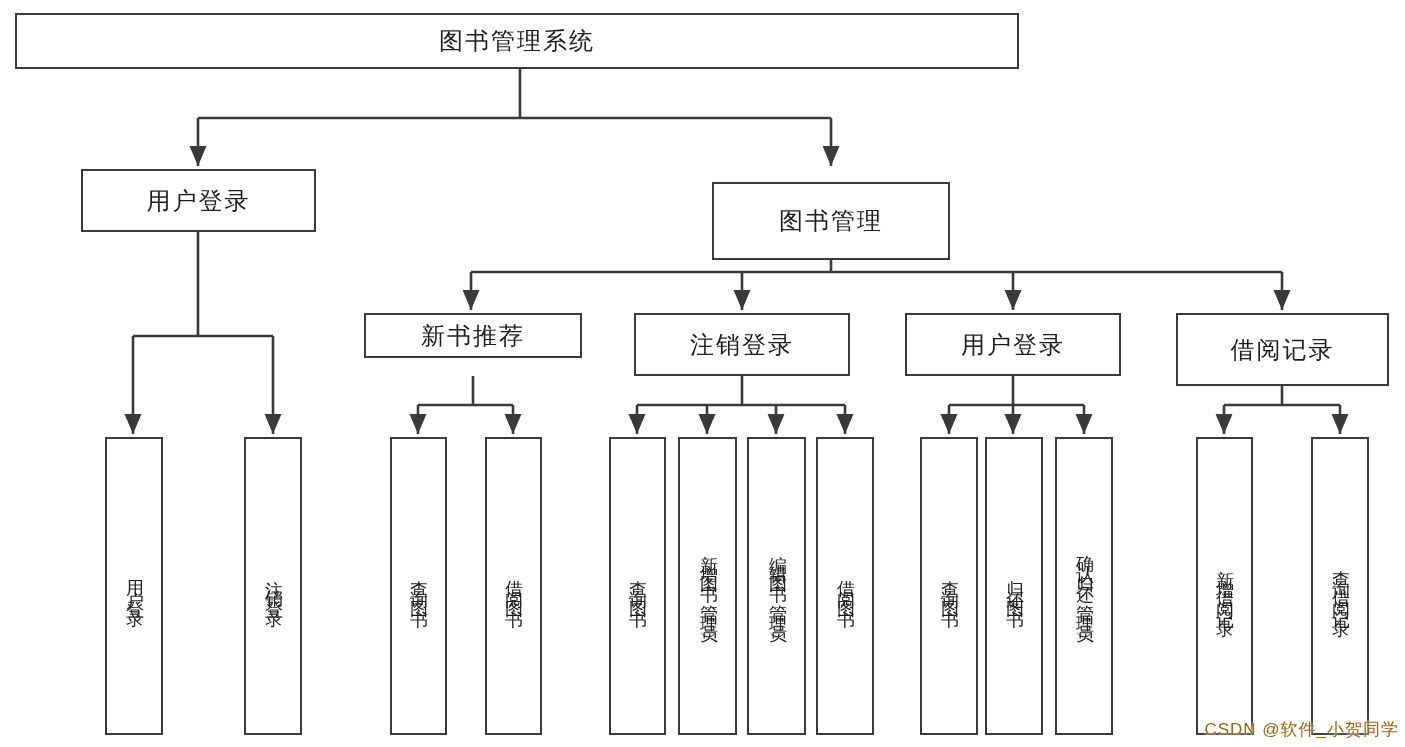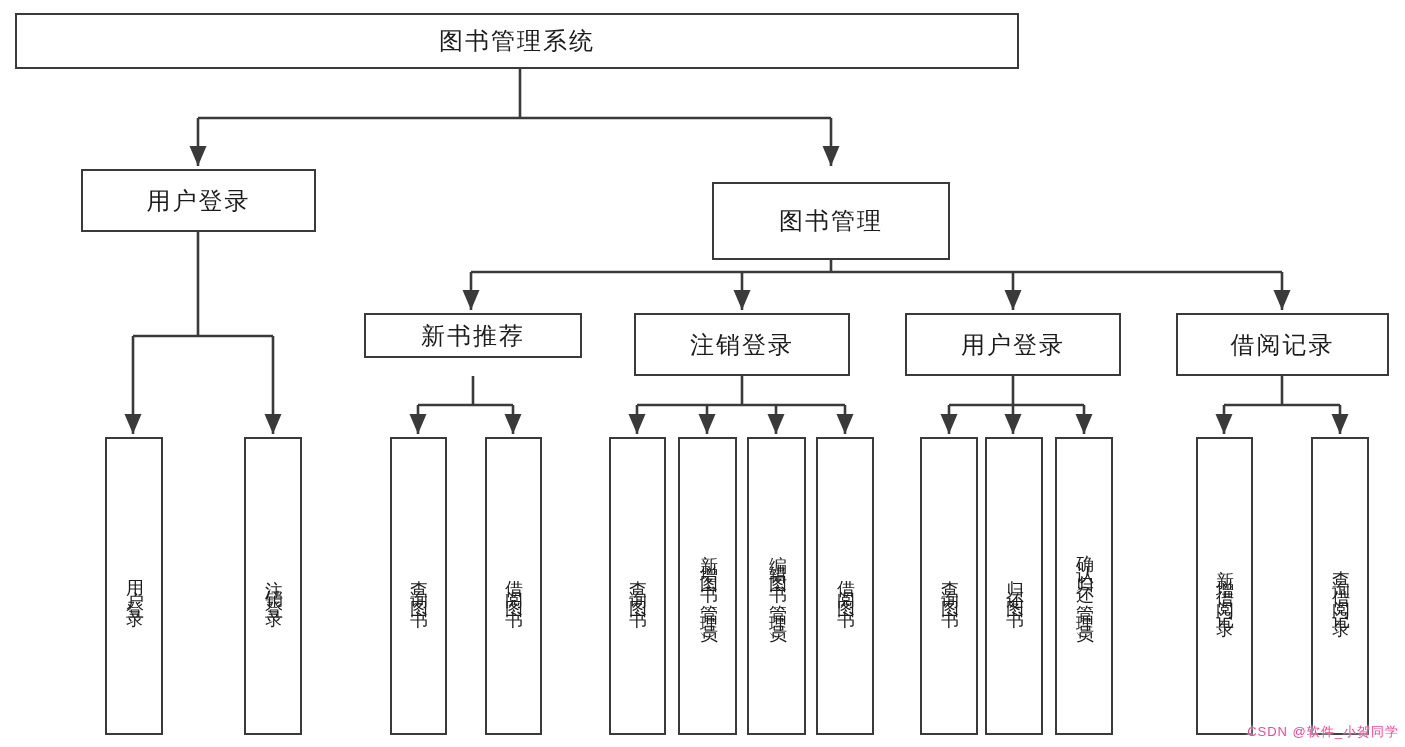--- a/index.html
+++ b/index.html
@@ -17,21 +17,21 @@
     display:flex;align-items:center;justify-content:center;
     font-size:24px;letter-spacing:2px;white-space:nowrap;
   }
   .v{
     writing-mode:vertical-rl;text-orientation:mixed;
     text-align:center;font-size:18px;letter-spacing:10px;
     line-height:53px; 
   }
   .watermark{
     position:absolute;right:6px;bottom:6px;
-    font-size:13px;color:#ec4899;letter-spacing:1px;white-space:nowrap;
+    font-size:17px;color:#a16207;letter-spacing:1px;white-space:nowrap;
     text-shadow:0 0 4px #ffffff,0 0 2px #ffffff;
   }
 </style>
 </head>
 <body>
 
 <div class="canvas">
 
   <svg class="connectors" viewBox="0 0 1405 747" xmlns="http://www.w3.org/2000/svg">
     <defs>
@@ -75,21 +75,21 @@
   </svg>
 
   <div class="box h" style="left:15px;top:13px;width:1004px;height:56px">图书管理系统</div>
 
   <div class="box h" style="left:81px;top:169px;width:235px;height:63px">用户登录</div>
   <div class="box h" style="left:712px;top:182px;width:238px;height:78px">图书管理</div>
 
   <div class="box h" style="left:364px;top:313px;width:218px;height:45px">新书推荐</div>
   <div class="box h" style="left:634px;top:313px;width:216px;height:63px">注销登录</div>
   <div class="box h" style="left:905px;top:313px;width:216px;height:63px">用户登录</div>
-  <div class="box h" style="left:1176px;top:313px;width:213px;height:63px">借阅记录</div>
+  <div class="box h" style="left:1176px;top:313px;width:213px;height:73px">借阅记录</div>
 
   <div class="box v" style="left:105px;top:437px;width:58px;height:298px">用户登录</div>
   <div class="box v" style="left:244px;top:437px;width:58px;height:298px">注销登录</div>
 
   <div class="box v" style="left:390px;top:437px;width:57px;height:298px">查询图书</div>
   <div class="box v" style="left:485px;top:437px;width:57px;height:298px">借阅图书</div>
 
   <div class="box v" style="left:609px;top:437px;width:57px;height:298px">查询图书</div>
   <div class="box v" style="left:678px;top:437px;width:59px;height:298px">新增图书（管理员）</div>
   <div class="box v" style="left:747px;top:437px;width:59px;height:298px">编辑图书（管理员）</div>

